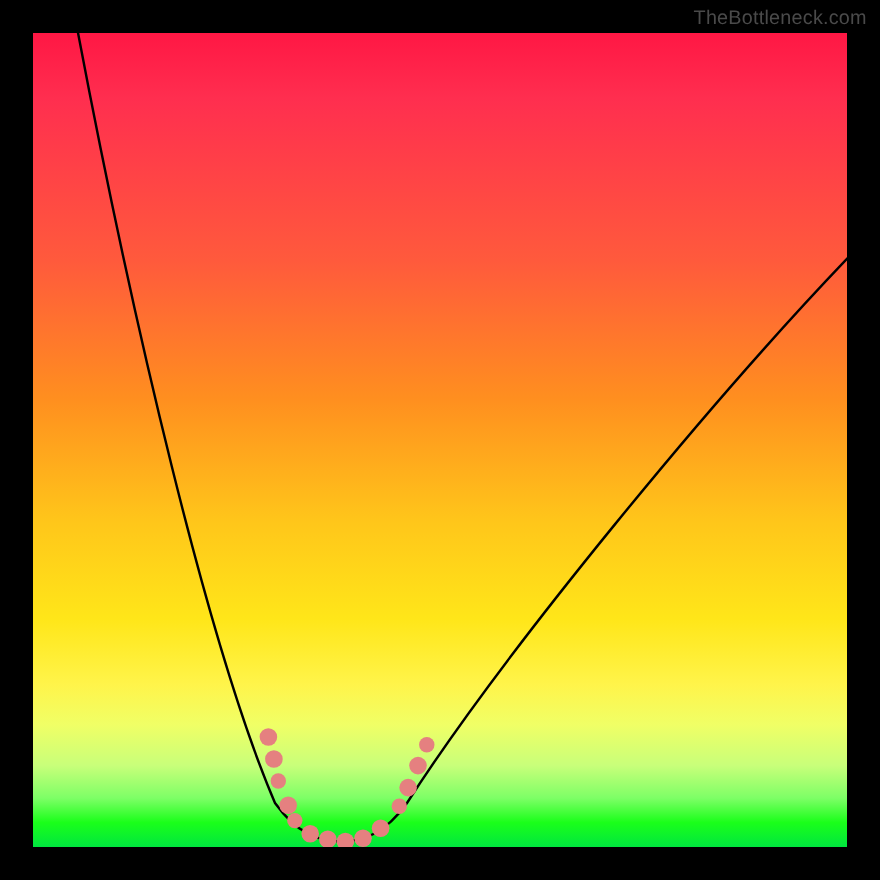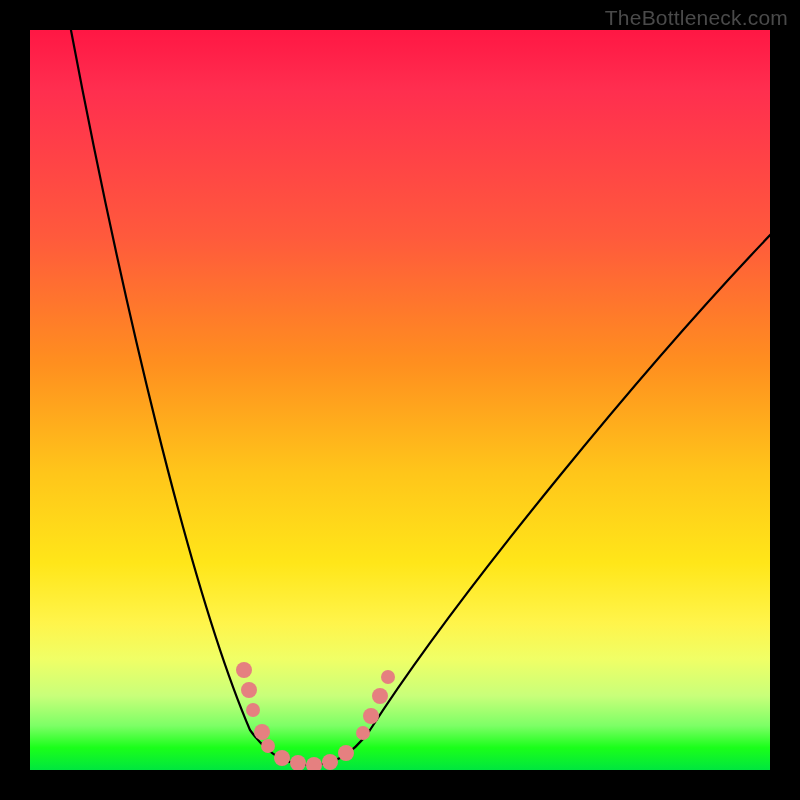--- a/index.html
+++ b/index.html
@@ -39,21 +39,21 @@
       #7dff66 94%,
       #1aff1a 97%,
       #00e63f 100%
     );
   }
   .watermark {
     position: absolute;
     top: 6px;
     right: 12px;
     color: #4a4a4a;
-    font-size: 21px;
+    font-size: 18px;
     font-weight: 500;
     letter-spacing: 0.2px;
     user-select: none;
   }
   svg.curves {
     position: absolute;
     left: 0;
     top: 0;
     width: 740px;
     height: 740px;

